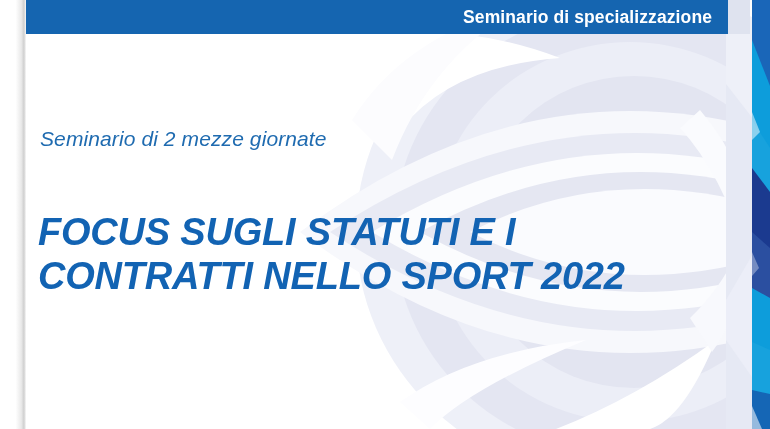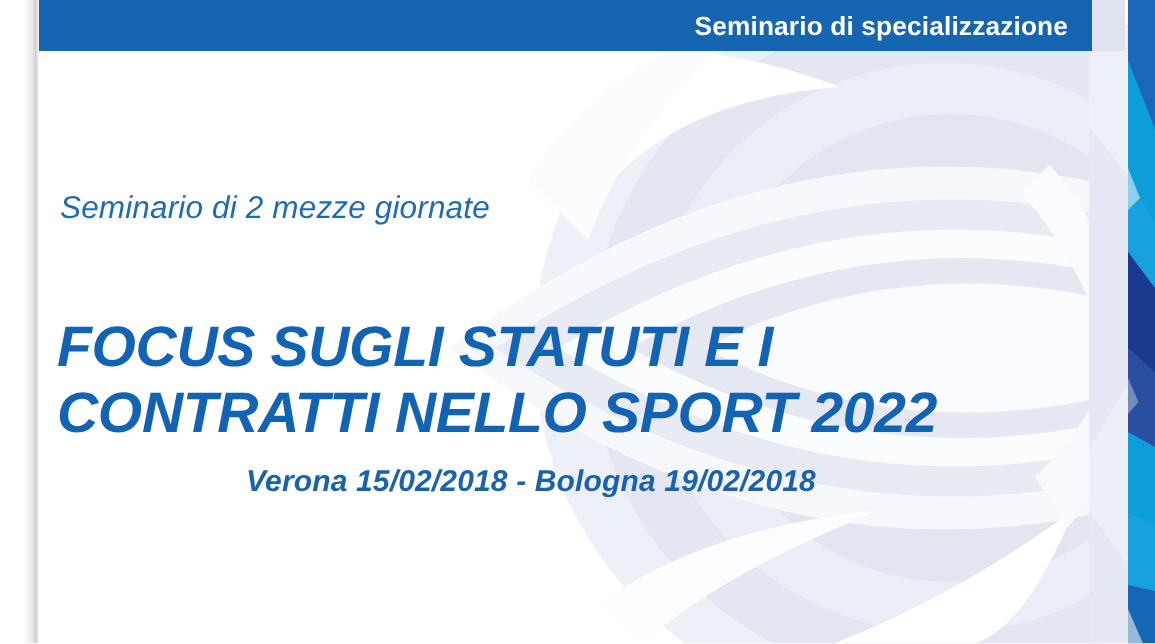--- a/index.html
+++ b/index.html
@@ -213,18 +213,17 @@
 
     <div class="kicker">Seminario di 2 mezze giornate</div>
 
     <div class="title">
       <span class="title-line">FOCUS SUGLI STATUTI E I</span>
       <span class="title-line">CONTRATTI NELLO SPORT 2022</span>
     </div>
 
     <div class="dates">
       <span class="dates-inner">
-        <span class="date-line">Verona 15/02/2018 - Bologna 19/02/2018</span>
       </span>
     </div>
 
   </div>
 </div>
 
 </body></html>

